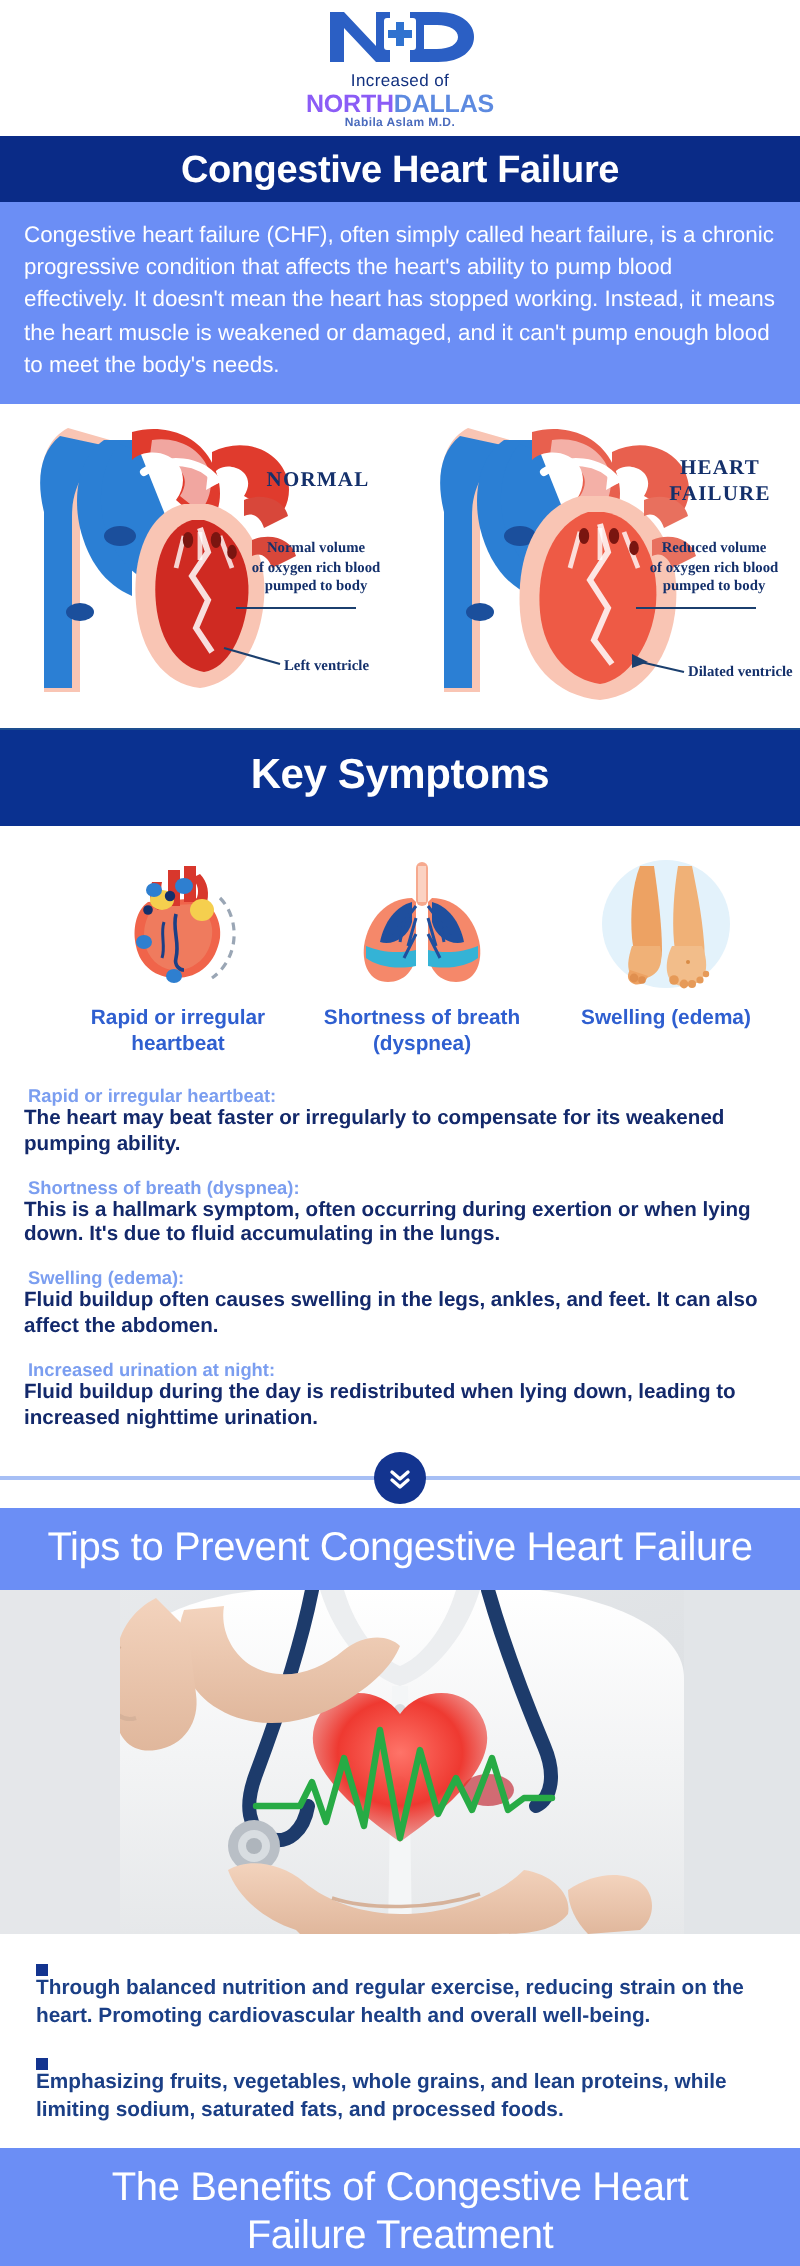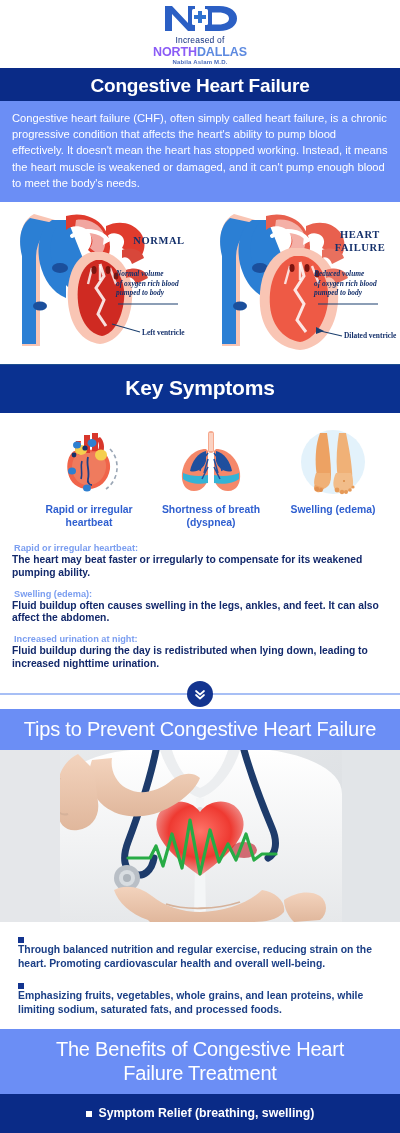--- a/index.html
+++ b/index.html
@@ -88,21 +88,21 @@
     text-align: center;
     line-height: 1.25;
   }
   .dg-note {
     position: absolute;
     font-family: "Liberation Serif", serif;
     font-weight: 700;
     font-size: 7.4px;
     color: #14306b;
     line-height: 1.3;
-    font-style: italic;
+    text-align: center;
   }
   .dg-small {
     position: absolute;
     font-family: "Liberation Serif", serif;
     font-weight: 700;
     font-size: 7.4px;
     color: #14306b;
   }
 
   
@@ -418,20 +418,24 @@
       <div class="symptom-label">Swelling (edema)</div>
     </div>
   </div>
 
   <div class="symptom-details">
     <div class="sd-item">
       <div class="sd-head">Rapid or irregular heartbeat:</div>
       <div class="sd-body">The heart may beat faster or irregularly to compensate for its weakened pumping ability.</div>
     </div>
     <div class="sd-item">
+      <div class="sd-head">Shortness of breath (dyspnea):</div>
+      <div class="sd-body">This is a hallmark symptom, often occurring during exertion or when lying down. It's due to fluid accumulating in the lungs.</div>
+    </div>
+    <div class="sd-item">
       <div class="sd-head">Swelling (edema):</div>
       <div class="sd-body">Fluid buildup often causes swelling in the legs, ankles, and feet. It can also affect the abdomen.</div>
     </div>
     <div class="sd-item">
       <div class="sd-head">Increased urination at night:</div>
       <div class="sd-body">Fluid buildup during the day is redistributed when lying down, leading to increased nighttime urination.</div>
     </div>
   </div>
 
   <div class="chev-divider">

